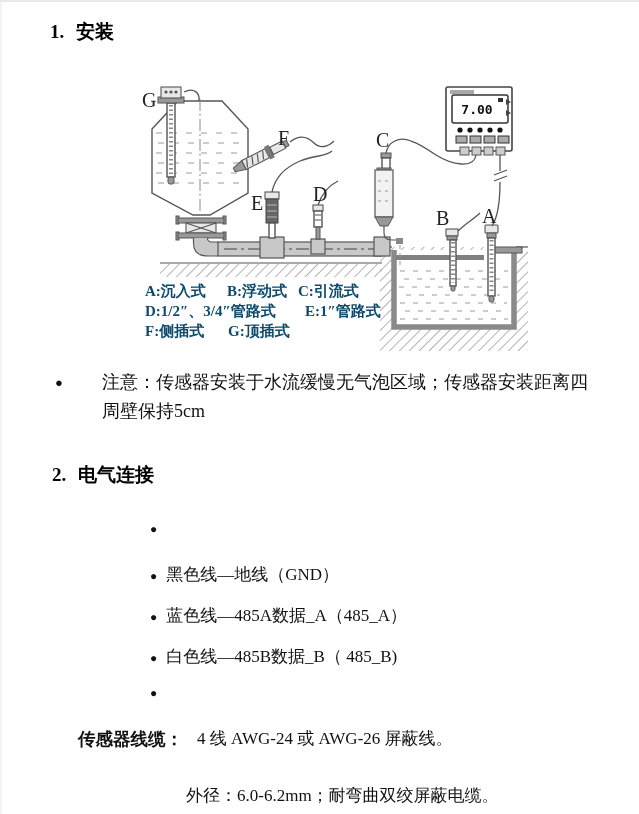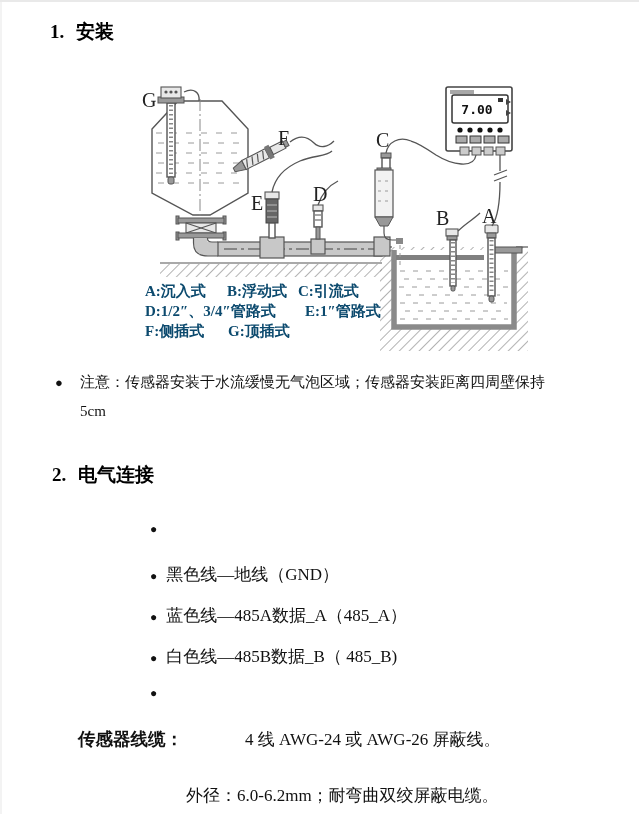--- a/index.html
+++ b/index.html
@@ -9,26 +9,26 @@
     box-shadow:inset 0 2px 0 #e9e9e9, inset 2px 0 0 #f3f3f3;
   }
   .h-sec{position:absolute;display:flex;align-items:baseline;font-weight:bold;font-size:19px;color:#000;}
   .h-sec .num{width:26px;}
   .figure{position:absolute;left:130px;top:85px;width:470px;height:270px;}
   .legend{position:absolute;left:15px;top:197px;width:440px;height:62px;
           font-weight:bold;font-size:15px;color:#0c4a6e;}
   .legend span{position:absolute;white-space:nowrap;}
   .note{position:absolute;left:55px;top:368px;width:540px;display:flex;}
   .note .blt{font-size:13px;line-height:29px;width:25px;}
-  .note .txt{width:486px;font-size:15px;line-height:29px;}
+  .note .txt{width:486px;font-size:18px;line-height:29px;margin-left:22px;}
   .wires{position:absolute;left:150px;top:522px;list-style:none;margin:0;padding:0;}
   .wires li{display:flex;align-items:baseline;height:24px;margin-bottom:17px;}
   .wires .blt{font-size:12px;margin-right:9px;}
   .wires .txt{font-size:17px;white-space:nowrap;}
-  .cable1{position:absolute;left:78px;top:727px;display:flex;align-items:flex-end;gap:48px;}
+  .cable1{position:absolute;left:78px;top:727px;display:flex;align-items:flex-start;}
   .cable1 .lbl{font-weight:bold;font-size:17.5px;margin-right:14px;}
   .cable1 .spec{font-size:17px;}
   .cable2{position:absolute;left:186px;top:784px;font-size:17px;}
   
   .outline{fill:#ffffff;stroke:#555;stroke-width:1.4;}
   .thin{stroke:#555;stroke-width:1.2;fill:none;}
   .ripple{stroke:#9a9a9a;stroke-width:1;stroke-dasharray:6 9;}
   .ripple2{stroke:#9a9a9a;stroke-width:1;stroke-dasharray:5 8;}
   .cable{fill:none;stroke:#555;stroke-width:1.3;}
   .band{stroke:#888;stroke-width:4;stroke-dasharray:1.5 3;}

